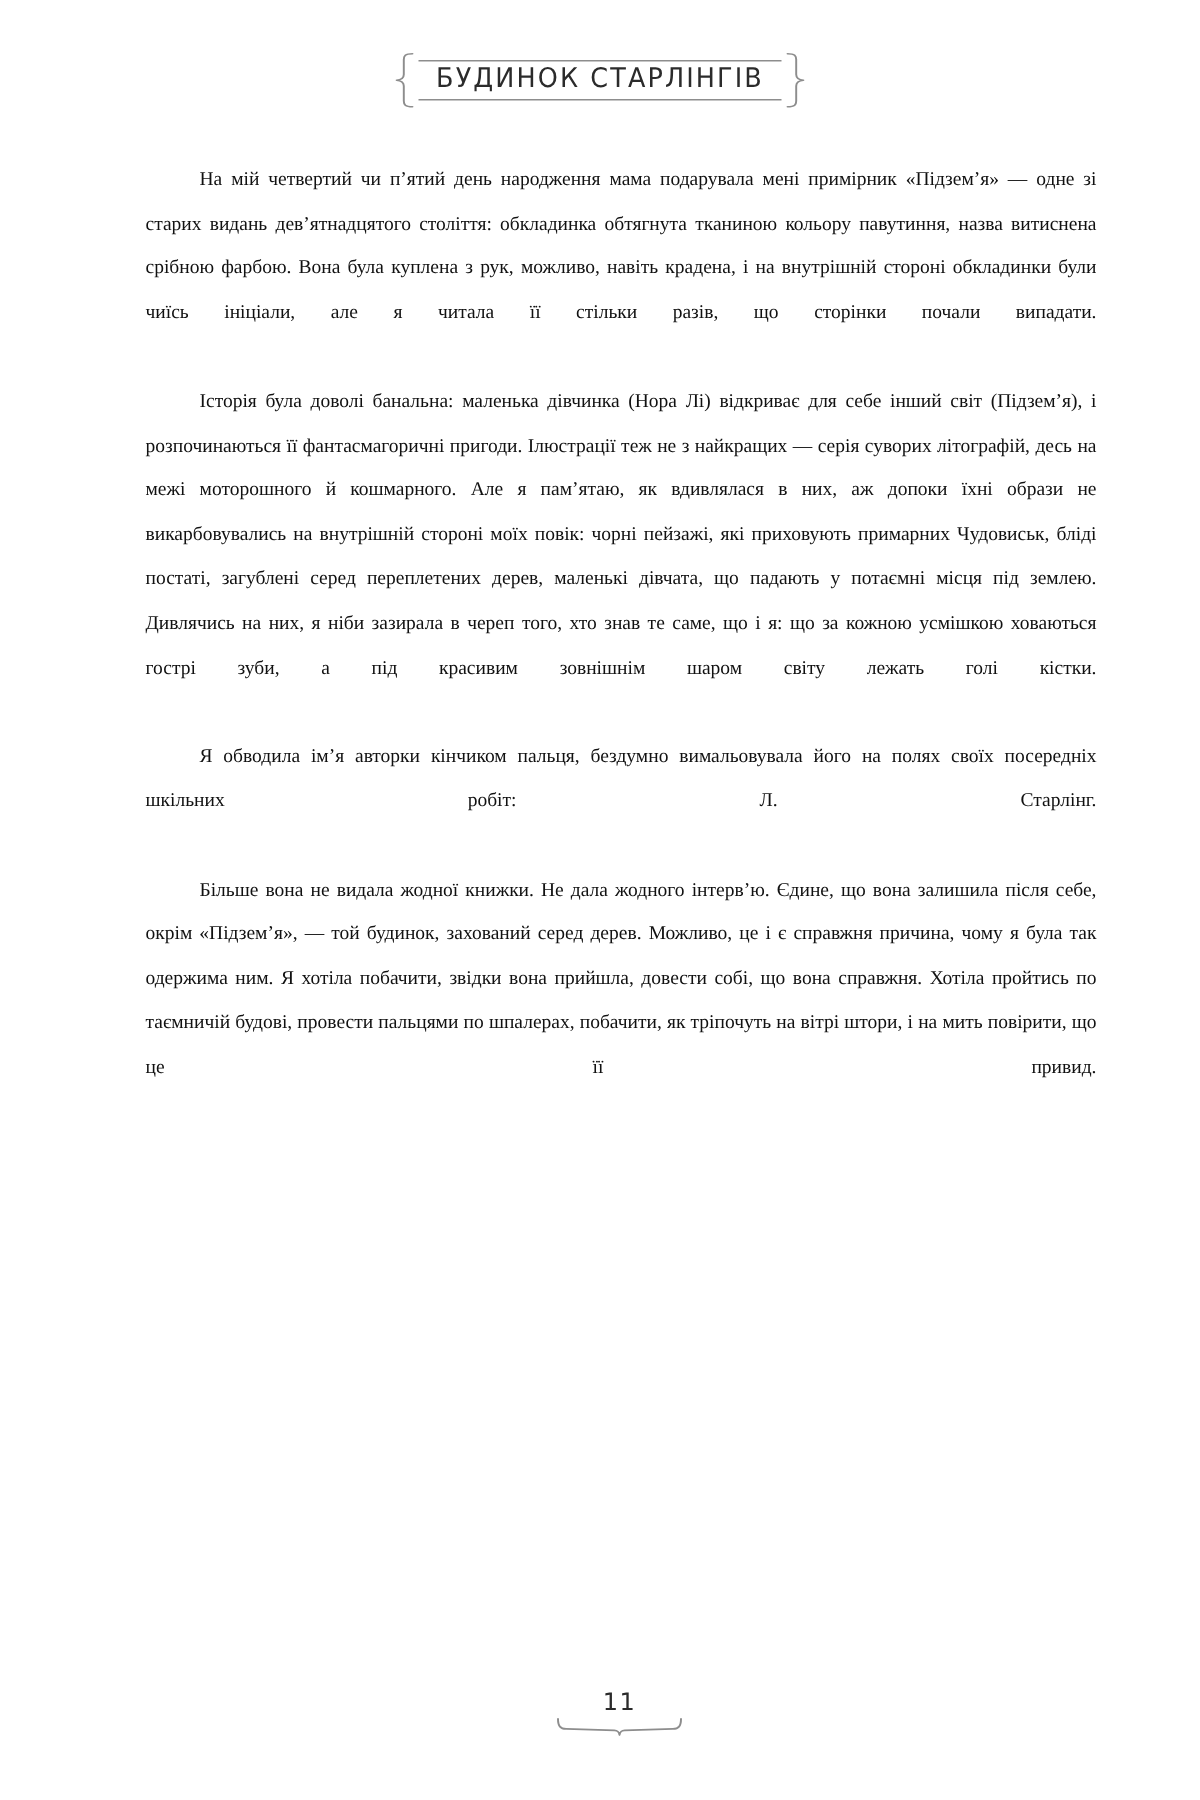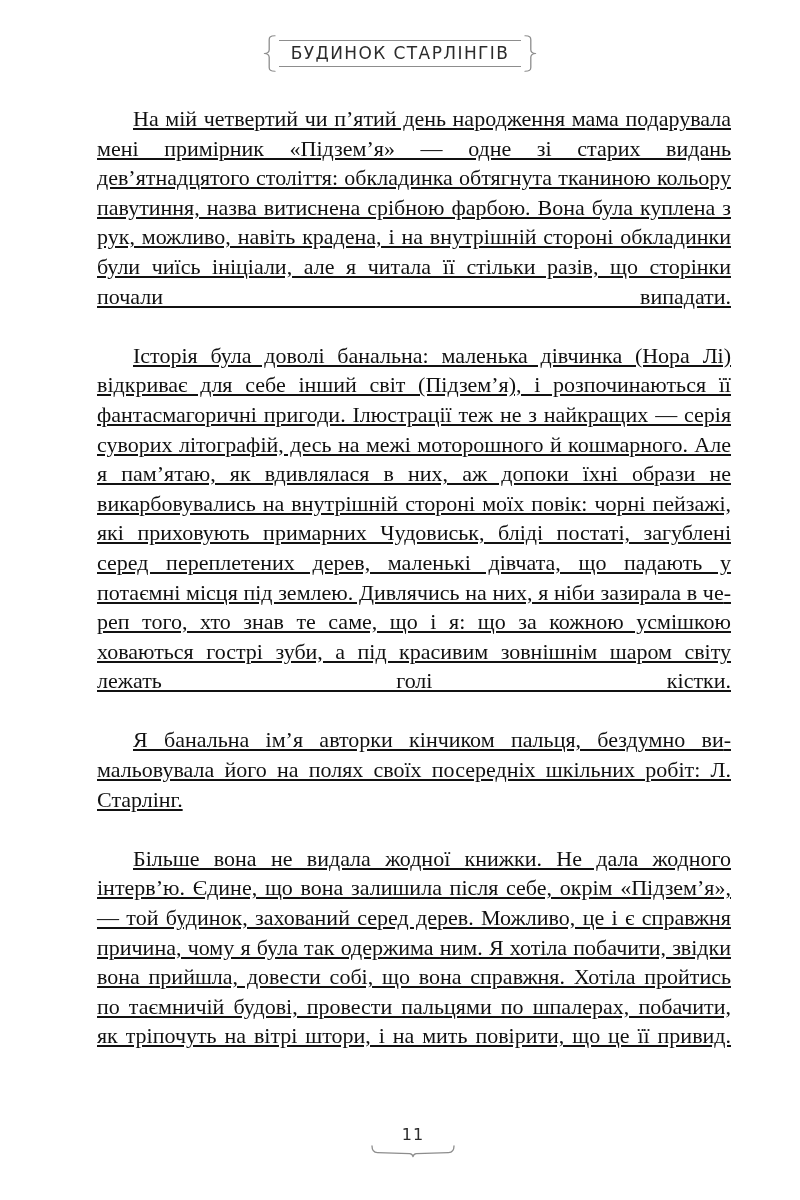--- a/index.html
+++ b/index.html
@@ -75,26 +75,25 @@
     font-weight: 400;
     transform: scaleY(1.06);
   }
 
   
   .body-text {
     position: absolute;
     left: 97px;
     top: 104px;
     width: 634px;
-    font-size: 22px;
+    font-size: 13px;
     line-height: 29.6px;
     text-align: justify;
     text-justify: inter-word;
     hyphens: manual;
-    text-decoration: underline;
   }
 
   .body-text p {
     margin: 0;
     text-indent: 36px;
     text-align: justify;
   }
   .body-text p:last-child { text-align: justify; }
 
   
@@ -154,21 +153,21 @@
                    C8.4 24.4 6.8 26 6.8 29 L6.8 42 C6.8 45 6 47 1 47" fill="none" stroke="#8d8d8d" stroke-width="1.3" stroke-linecap="round" stroke-linejoin="round"></path>
         </svg>
       </span>
 
     </div>
   </div>
 
   <div class="body-text">
     <p>На мій четвертий чи п’ятий день народження мама подарувала мені примірник «Підзем’я» — одне зі старих видань дев’ятнадцятого століття: обкладинка обтягнута тканиною кольору павутиння, назва витиснена срібною фарбою. Вона була куплена з рук, можливо, навіть краде­на, і на внутрішній стороні обкладинки були чиїсь ініціали, але я читала її стільки разів, що сторінки почали випадати.</p>
     <p>Історія була доволі банальна: маленька дівчинка (Но­ра Лі) відкриває для себе інший світ (Підзем’я), і розпо­чинаються її фантасмагоричні пригоди. Ілюстрації теж не з найкращих — серія суворих літографій, десь на межі мо­торошного й кошмарного. Але я пам’ятаю, як вдивлялася в них, аж допоки їхні образи не викарбовувались на вну­трішній стороні моїх повік: чорні пейзажі, які приховують примарних Чудовиськ, бліді постаті, загублені серед пере­плетених дерев, маленькі дівчата, що падають у потаємні місця під землею. Дивлячись на них, я ніби зазирала в че­реп того, хто знав те саме, що і я: що за кожною усмішкою ховаються гострі зуби, а під красивим зовнішнім шаром світу лежать голі кістки.</p>
-    <p>Я банальна ім’я авторки кінчиком пальця, бездумно ви­мальовувала його на полях своїх посередніх шкільних ро­біт: Л. Старлінг.</p>
+    <p>Я обводила ім’я авторки кінчиком пальця, бездумно ви­мальовувала його на полях своїх посередніх шкільних ро­біт: Л. Старлінг.</p>
     <p>Більше вона не видала жодної книжки. Не дала жодного інтерв’ю. Єдине, що вона залишила після себе, окрім «Під­зем’я», — той будинок, захований серед дерев. Можливо, це і є справжня причина, чому я була так одержима ним. Я хотіла побачити, звідки вона прийшла, довести собі, що вона справжня. Хотіла пройтись по таємничій будові, про­вести пальцями по шпалерах, побачити, як тріпочуть на вітрі штори, і на мить повірити, що це її привид.</p>
   </div>
 
   <div class="folio">
     <span class="folio-number">11</span>
     <span class="folio-rule">
       <svg viewBox="0 0 86 13" preserveAspectRatio="none" aria-hidden="true">
         <path d="M2 1 C2 5.8 3.6 7.4 7.4 7.6 L39.6 8.6 C42 8.7 42.6 9.6 43 11.6
                  C43.4 9.6 44 8.7 46.4 8.6 L78.6 7.6 C82.4 7.4 84 5.8 84 1" fill="none" stroke="#8d8d8d" stroke-width="1.3" stroke-linecap="round" stroke-linejoin="round"></path>
       </svg>

